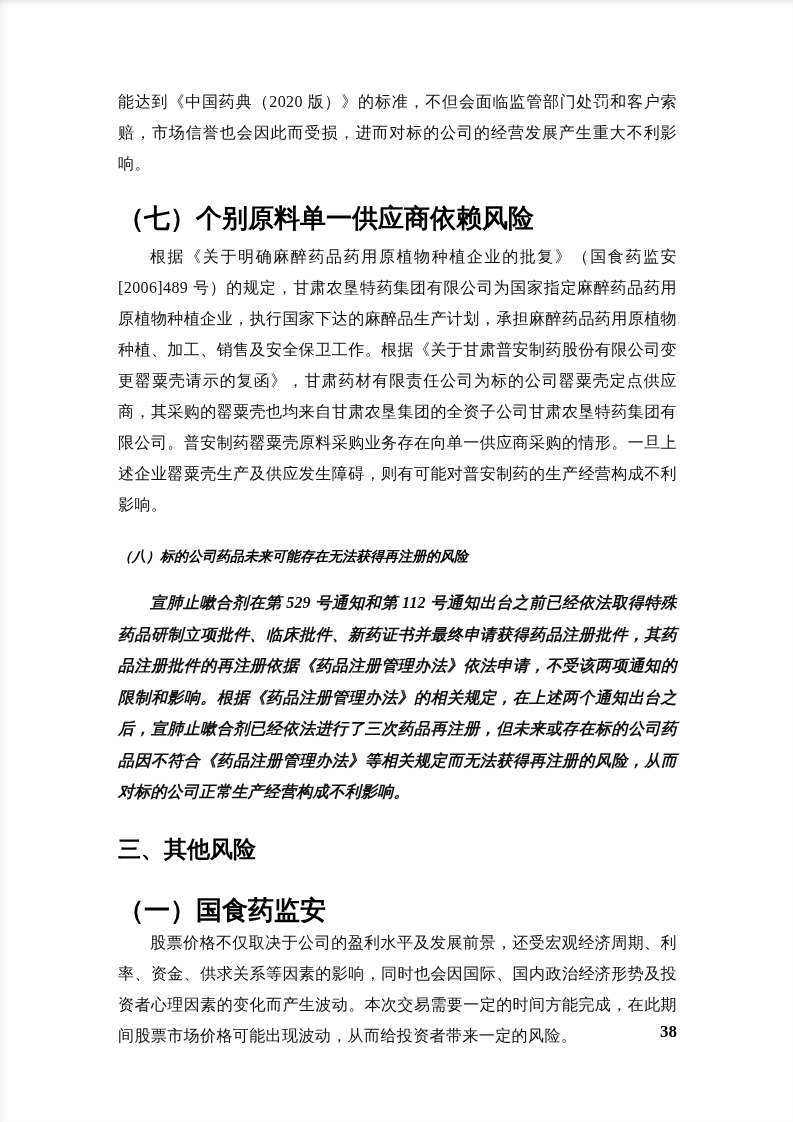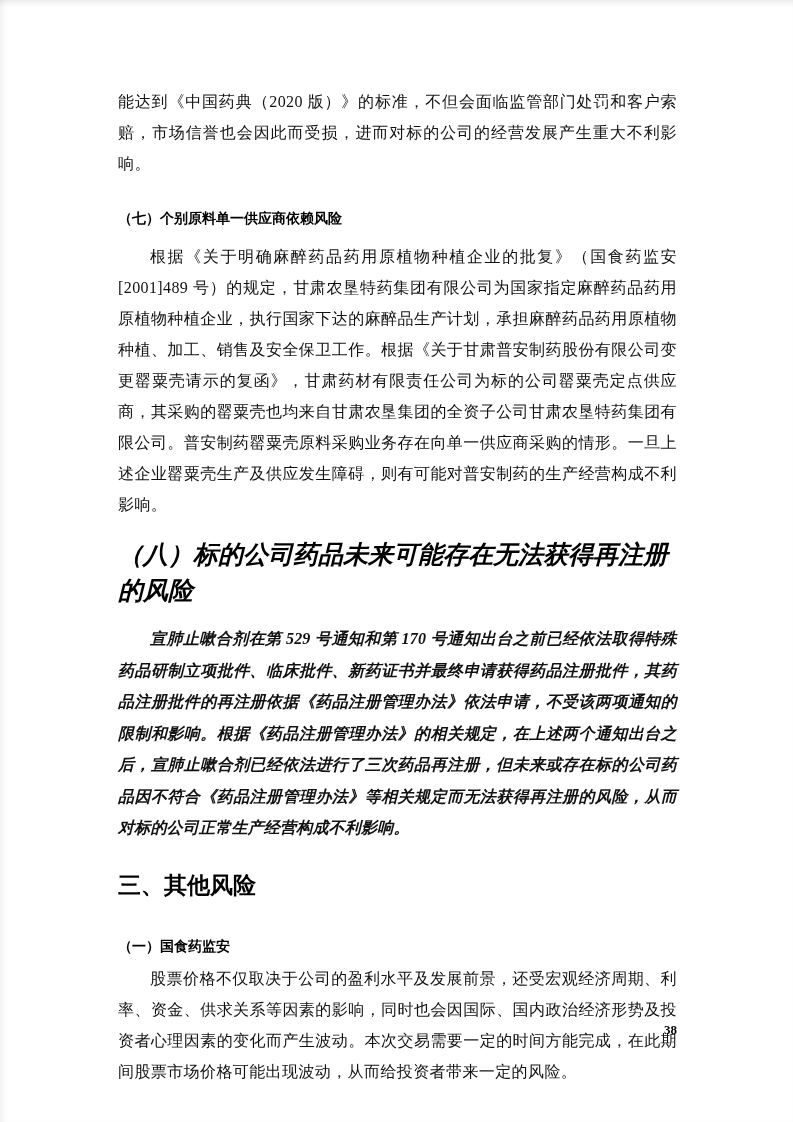--- a/index.html
+++ b/index.html
@@ -34,68 +34,68 @@
   
   p.kaiti {
     font-style: italic;
     font-weight: 600;
     line-height: 31.5px;
     letter-spacing: 0.2px;
   }
   h2.section-heading {
     margin: 21px 0 5px 0;
     font-family: "Liberation Sans", "DejaVu Sans", sans-serif;
-    font-size: 14px;
+    font-size: 26px;
     font-weight: bold;
     line-height: 36px;
     color: #000000;
   }
   h2.section-heading.kaiti-heading {
-    font-family: Liberation Mono, monospace;
+    font-family: Liberation Serif, serif;
     font-style: italic;
-    font-size: 25px;
+    font-size: 14px;
     margin: 19px 0 12px 0;
   }
   h1.chapter-heading {
     margin: 21px 0 12px 0;
     font-family: "Liberation Sans", "DejaVu Sans", sans-serif;
     font-size: 23px;
     font-weight: bold;
     line-height: 40px;
     color: #000000;
   }
   h2.sub-heading-1 {
     margin: 24px 0 0 0;
     line-height: 34px;
   }
   .page-number {
     position: absolute;
     top: 1022px;
     right: 116px;
     font-family: "Liberation Serif", "DejaVu Serif", serif;
-    font-size: 13px;
+    font-size: 17px;
     font-weight: bold;
     color: #000000;
   }
 </style>
 </head>
 <body>
 
 <div class="page">
   <div class="content">
 
     <p class="body-text">能达到《中国药典（2020 版）》的标准，不但会面临监管部门处罚和客户索赔，市场信誉也会因此而受损，进而对标的公司的经营发展产生重大不利影响。</p>
 
     <h2 class="section-heading">（七）个别原料单一供应商依赖风险</h2>
 
-    <p class="body-text indent">根据《关于明确麻醉药品药用原植物种植企业的批复》（国食药监安[2001]489 号）的规定，甘肃农垦特药集团有限公司为国家指定麻醉药品药用原植物种植企业，执行国家下达的麻醉品生产计划，承担麻醉药品药用原植物种植、加工、销售及安全保卫工作。根据《关于甘肃普安制药股份有限公司变更罂粟壳请示的复函》，甘肃药材有限责任公司为标的公司罂粟壳定点供应商，其采购的罂粟壳也均来自甘肃农垦集团的全资子公司甘肃农垦特药集团有限公司。普安制药罂粟壳原料采购业务存在向单一供应商采购的情形。一旦上述企业罂粟壳生产及供应发生障碍，则有可能对普安制药的生产经营构成不利影响。</p>
+    <p class="body-text indent">根据《关于明确麻醉药品药用原植物种植企业的批复》（国食药监安[2006]489 号）的规定，甘肃农垦特药集团有限公司为国家指定麻醉药品药用原植物种植企业，执行国家下达的麻醉品生产计划，承担麻醉药品药用原植物种植、加工、销售及安全保卫工作。根据《关于甘肃普安制药股份有限公司变更罂粟壳请示的复函》，甘肃药材有限责任公司为标的公司罂粟壳定点供应商，其采购的罂粟壳也均来自甘肃农垦集团的全资子公司甘肃农垦特药集团有限公司。普安制药罂粟壳原料采购业务存在向单一供应商采购的情形。一旦上述企业罂粟壳生产及供应发生障碍，则有可能对普安制药的生产经营构成不利影响。</p>
 
     <h2 class="section-heading kaiti-heading">（八）标的公司药品未来可能存在无法获得再注册的风险</h2>
 
-    <p class="body-text indent kaiti">宣肺止嗽合剂在第 529 号通知和第 170 号通知出台之前已经依法取得特殊药品研制立项批件、临床批件、新药证书并最终申请获得药品注册批件，其药品注册批件的再注册依据《药品注册管理办法》依法申请，不受该两项通知的限制和影响。根据《药品注册管理办法》的相关规定，在上述两个通知出台之后，宣肺止嗽合剂已经依法进行了三次药品再注册，但未来或存在标的公司药品因不符合《药品注册管理办法》等相关规定而无法获得再注册的风险，从而对标的公司正常生产经营构成不利影响。</p>
+    <p class="body-text indent kaiti">宣肺止嗽合剂在第 529 号通知和第 112 号通知出台之前已经依法取得特殊药品研制立项批件、临床批件、新药证书并最终申请获得药品注册批件，其药品注册批件的再注册依据《药品注册管理办法》依法申请，不受该两项通知的限制和影响。根据《药品注册管理办法》的相关规定，在上述两个通知出台之后，宣肺止嗽合剂已经依法进行了三次药品再注册，但未来或存在标的公司药品因不符合《药品注册管理办法》等相关规定而无法获得再注册的风险，从而对标的公司正常生产经营构成不利影响。</p>
 
     <h1 class="chapter-heading">三、其他风险</h1>
 
     <h2 class="section-heading sub-heading-1">（一）国食药监安</h2>
 
     <p class="body-text indent">股票价格不仅取决于公司的盈利水平及发展前景，还受宏观经济周期、利率、资金、供求关系等因素的影响，同时也会因国际、国内政治经济形势及投资者心理因素的变化而产生波动。本次交易需要一定的时间方能完成，在此期间股票市场价格可能出现波动，从而给投资者带来一定的风险。</p>
 
   </div>
 
   <div class="page-number">38</div>

